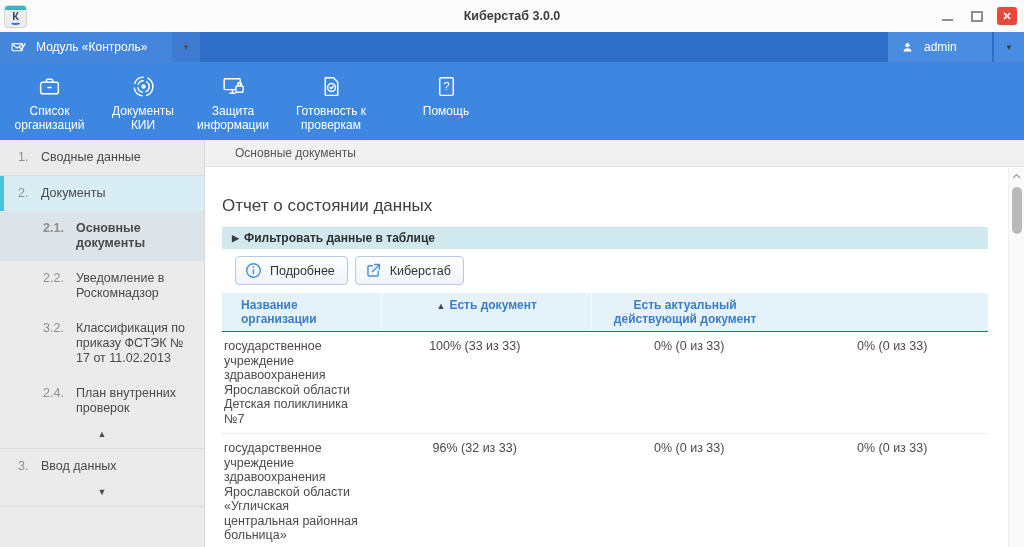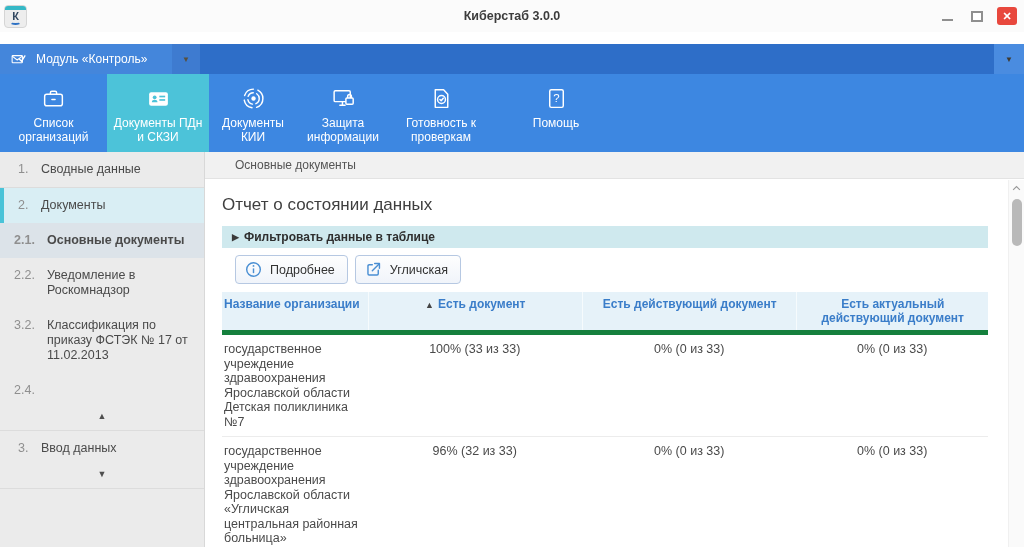--- a/index.html
+++ b/index.html
@@ -15,70 +15,70 @@
   .logo-k { font-size:11px; font-weight:bold; color:#31475f; line-height:11px; margin-top:1px; }
   .logo-arc { width:11px; height:5px; border:2px solid transparent; border-bottom:2px solid #2f72c4; border-radius:50%; margin-top:-2px; }
   .win-title { position:absolute; left:0; right:0; text-align:center; font-size:12.5px; font-weight:bold; color:#3c3c3c; pointer-events:none; }
   .win-controls { margin-left:auto; display:flex; align-items:center; gap:10px; padding-right:7px; z-index:2; }
   .wc { width:20px; height:18px; display:flex; align-items:center; justify-content:center; cursor:pointer; }
   .wc-min span { width:11px; height:2px; background:#8f8f8f; margin-top:8px; }
   .wc-max span { width:12px; height:11px; border:2px solid #8f8f8f; background:#fff; }
   .wc-close { background:#e8483d; border-radius:3px; color:#fff; font-size:11px; font-weight:bold; }
 
   
-  .header { height:30px; background:#2e6ec8; display:flex; align-items:stretch; flex:0 0 auto;margin-top:12px; }
+  .header { height:30px; background:#2e6ec8; display:flex; align-items:stretch; flex:0 0 auto; }
   .module-select { width:172px; background:#4486db; display:flex; align-items:center; gap:9px; padding-left:10px; color:#fff; font-size:12px; cursor:pointer; }
   .module-select svg { width:17px; height:17px; flex:0 0 auto; }
   .module-arrow { width:28px; background:#3e7bd0; display:flex; align-items:center; justify-content:center; font-size:8px; color:#57503f; cursor:pointer; }
   .header-spacer { flex:1; }
   .user-block { width:104px; background:#4a8ce0; display:flex; align-items:center; gap:9px; padding-left:12px; color:#fff; font-size:12px; cursor:pointer; }
   .user-block svg { width:15px; height:15px; }
   .user-gap { width:2px; background:#2e6ec8; }
   .user-arrow { width:30px; background:#4a8ce0; display:flex; align-items:center; justify-content:center; font-size:8px; color:#3f3a30; cursor:pointer; }
 
   
   .nav { height:78px; background:#3d87e1; display:flex; flex:0 0 auto; }
   .nav-item { display:flex; flex-direction:column; align-items:center; padding-top:12px; color:#fff; font-size:12px;
               line-height:14px; text-align:center; cursor:pointer; }
   .nav-item svg { width:25px; height:25px; margin-bottom:5px; flex:0 0 auto; }
   .nav-item.active { background:#4cc3d9; }
-  .nw1{width:107px;} .nw2{width:102px;} .nw3{width:88px;} .nw4{width:92px;} .nw5{width:104px;} .nw6{width:70px; margin-left:28px;}
+  .nw1{width:99px;} .nw2{width:102px;} .nw3{width:88px;} .nw4{width:92px;} .nw5{width:104px;} .nw6{width:70px; margin-left:28px;}
   .nav-label { padding:0 4px; }
 
   
   .body { flex:1; display:flex; min-height:0; }
 
   
   .sidebar { width:205px; background:#ebebeb; border-right:1px solid #d8d8d8; font-size:12.5px; color:#4a4a4a; flex:0 0 auto; }
   .side-item { display:flex; gap:7px; padding:10px 8px 10px 18px; line-height:15px; cursor:pointer; }
   .side-item .num { color:#8f8f8f; min-width:16px; flex:0 0 auto; }
-  .side-item.lvl2 { padding-left:14px; }
+  .side-item.lvl2 { padding-left:43px; }
   .side-item.lvl2 .num { min-width:26px; }
   .side-item.parent-active { background:#d9eef4; border-left:4px solid #49c3d8; padding-left:14px; }
   .side-item.selected { background:#dce3e9; font-weight:bold; }
   .side-divider { height:1px; background:#dcdcdc; }
   .scroll-ctl { text-align:center; color:#4e4e4e; font-size:9px; padding:3px 0 9px; cursor:pointer; }
 
   
   .content { flex:1; display:flex; flex-direction:column; background:#fff; position:relative; min-width:0; }
   .tabbar { height:27px; background:#f1f1f1; border-bottom:1px solid #e3e3e3; display:flex; align-items:center; padding-left:30px;
             font-size:12px; color:#555; flex:0 0 auto; }
   .content-body { flex:1; padding:9px 36px 0 17px; overflow:hidden; }
-  .report-title { font-size:17px; color:#3f3f3f; font-weight:normal; margin:7px 0 11px; }
+  .report-title { font-size:17px; color:#3f3f3f; font-weight:normal; margin:20px 0 11px; }
   .filter-bar { background:#cfe9ee; padding:4px 10px; font-size:12px; font-weight:bold; color:#2e2e2e; display:flex; align-items:center; gap:5px; cursor:pointer; }
   .filter-arrow { font-size:9px; color:#3a3a3a; }
   .btn-row { display:flex; gap:7px; margin:7px 13px 8px; }
   .btn { display:flex; align-items:center; gap:7px; padding:4px 12px 4px 8px; background:linear-gradient(#fefefe,#f0f4fa);
          border:1px solid #b6c8e2; border-radius:4px; font-size:12.5px; color:#333; cursor:pointer;
          font-family:"Liberation Sans", sans-serif; }
   .btn svg { width:19px; height:19px; }
 
   
   .table { width:100%; }
-  .thead { display:flex; background:#e6f2f9; color:#3a7dc9; font-size:12px; font-weight:bold; border-bottom:5px solid #15803d; }
+  .thead { display:flex; background:#e6f2f9; color:#3a7dc9; font-size:12px; font-weight:bold; border-bottom:1px solid #15803d;padding-left:17px; }
   .th { padding:5px 6px; display:flex; align-items:flex-start; justify-content:center; text-align:center; line-height:14px; cursor:pointer; }
   .th + .th { border-left:1px solid #f6fbfd; }
   .c1 { width:19%; } .c2 { width:28%; } .c3 { width:28%; } .c4 { width:25%; }
   .th.c1 { justify-content:flex-start; text-align:left; padding-left:2px; }
   .th.c4 { padding-top:5px; }
   .sort-icon { font-size:9px; color:#444; margin-right:4px; margin-top:1px; }
   .trow { display:flex; border-bottom:1px solid #ececec; font-size:12.5px; color:#4a4a4a; }
   .td { padding:7px 6px; line-height:14.5px; }
   .td.c1 { padding-left:2px; }
   .td.c2,.td.c3,.td.c4 { text-align:center; }
@@ -115,43 +115,40 @@
     <div class="module-select">
       <svg viewBox="0 0 24 24" fill="none" stroke="#fff" stroke-width="1.5" stroke-linecap="round" stroke-linejoin="round">
         <rect x="3" y="6.5" width="14.5" height="10" rx="1"></rect>
         <path d="M3.5 7.5l6.7 5.2L17 7.5"></path>
         <path d="M13.5 11.5l2.8 3L21 7" stroke-width="2"></path>
       </svg>
       <span>Модуль «Контроль»</span>
     </div>
     <div class="module-arrow">▼</div>
     <div class="header-spacer"></div>
+    <div class="user-block">
+      <svg viewBox="0 0 24 24" fill="#fff">
+        <circle cx="12" cy="8.2" r="3.4"></circle>
+        <path d="M5.5 18.5c.6-3.6 3.2-5.3 6.5-5.3s5.9 1.7 6.5 5.3z"></path>
+      </svg>
+      <span>admin</span>
+    </div>
     <div class="user-gap"></div>
     <div class="user-arrow">▼</div>
   </div>
 
   <div class="nav">
     <div class="nav-item nw1">
       <svg viewBox="0 0 24 24" fill="none" stroke="#fff" stroke-width="1.4" stroke-linecap="round" stroke-linejoin="round">
         <rect x="3.5" y="8" width="17" height="11" rx="2"></rect>
         <path d="M9 8V6.5A1.5 1.5 0 0 1 10.5 5h3A1.5 1.5 0 0 1 15 6.5V8"></path>
         <path d="M10.5 13h3"></path>
       </svg>
       <span class="nav-label">Список организаций</span>
     </div>
-    <div class="nav-item nw2 active">
-      <svg viewBox="0 0 24 24">
-        <rect x="3" y="6" width="18" height="13" rx="2" fill="#fff"></rect>
-        <circle cx="8.3" cy="10.8" r="1.8" fill="#4cc3d9"></circle>
-        <path d="M5.6 15.6c0-1.5 1.3-2.3 2.7-2.3s2.7.8 2.7 2.3z" fill="#4cc3d9"></path>
-        <rect x="12.8" y="9.3" width="5.6" height="1.6" fill="#4cc3d9"></rect>
-        <rect x="12.8" y="12.6" width="5.6" height="1.6" fill="#4cc3d9"></rect>
-      </svg>
-      <span class="nav-label">Документы ПДн и СКЗИ</span>
-    </div>
     <div class="nav-item nw3">
       <svg viewBox="0 0 24 24" fill="none" stroke="#fff" stroke-width="1.4" stroke-linecap="round">
         <circle cx="12" cy="12" r="2.1" fill="#fff" stroke="none"></circle>
         <circle cx="12" cy="12" r="5.5" stroke-dasharray="6 3.5"></circle>
         <circle cx="12" cy="12" r="9" stroke-dasharray="11 4.5"></circle>
       </svg>
       <span class="nav-label">Документы КИИ</span>
     </div>
     <div class="nav-item nw4">
       <svg viewBox="0 0 24 24" fill="none" stroke="#fff" stroke-width="1.4" stroke-linecap="round" stroke-linejoin="round">
@@ -198,20 +195,21 @@
       <div class="side-item lvl2">
         <span class="num">2.2.</span>
         <span>Уведомление в Роскомнадзор</span>
       </div>
       <div class="side-item lvl2">
         <span class="num">3.2.</span>
         <span>Классификация по приказу ФСТЭК № 17 от 11.02.2013</span>
       </div>
       <div class="side-item lvl2">
         <span class="num">2.4.</span>
+        <span>План внутренних проверок</span>
       </div>
       <div class="scroll-ctl">▲</div>
       <div class="side-divider"></div>
       <div class="side-item">
         <span class="num">3.</span>
         <span>Ввод данных</span>
       </div>
       <div class="scroll-ctl">▼</div>
       <div class="side-divider"></div>
     </div>
@@ -237,36 +235,33 @@
               <circle cx="12" cy="7.5" r="1.15" fill="#4a8fd3"></circle>
             </svg>
             <span>Подробнее</span>
           </button>
           <button class="btn">
             <svg viewBox="0 0 24 24" fill="none" stroke="#4a8fd3" stroke-width="1.8" stroke-linecap="round" stroke-linejoin="round">
               <path d="M10.5 6H6.5A1.5 1.5 0 0 0 5 7.5v10A1.5 1.5 0 0 0 6.5 19h10a1.5 1.5 0 0 0 1.5-1.5V13"></path>
               <path d="M13.5 4.5h6v6"></path>
               <path d="M19 5l-8.5 8.5"></path>
             </svg>
-            <span>Угличская</span>
+            <span>Киберстаб</span>
           </button>
         </div>
 
         <div class="table">
           <div class="thead">
             <div class="th c1">
               <span>Название организации</span>
             </div>
             <div class="th c2">
               <span class="sort-icon">▲</span>
               <span>Есть документ</span>
             </div>
-            <div class="th c3">
-              <span>Есть действующий документ</span>
-            </div>
             <div class="th c4">
               <span>Есть актуальный действующий документ</span>
             </div>
           </div>
 
           <div class="trow">
             <div class="td c1">государственное учреждение здравоохранения Ярославской области Детская поликлиника №7</div>
             <div class="td c2">100% (33 из 33)</div>
             <div class="td c3">0% (0 из 33)</div>
             <div class="td c4">0% (0 из 33)</div>

